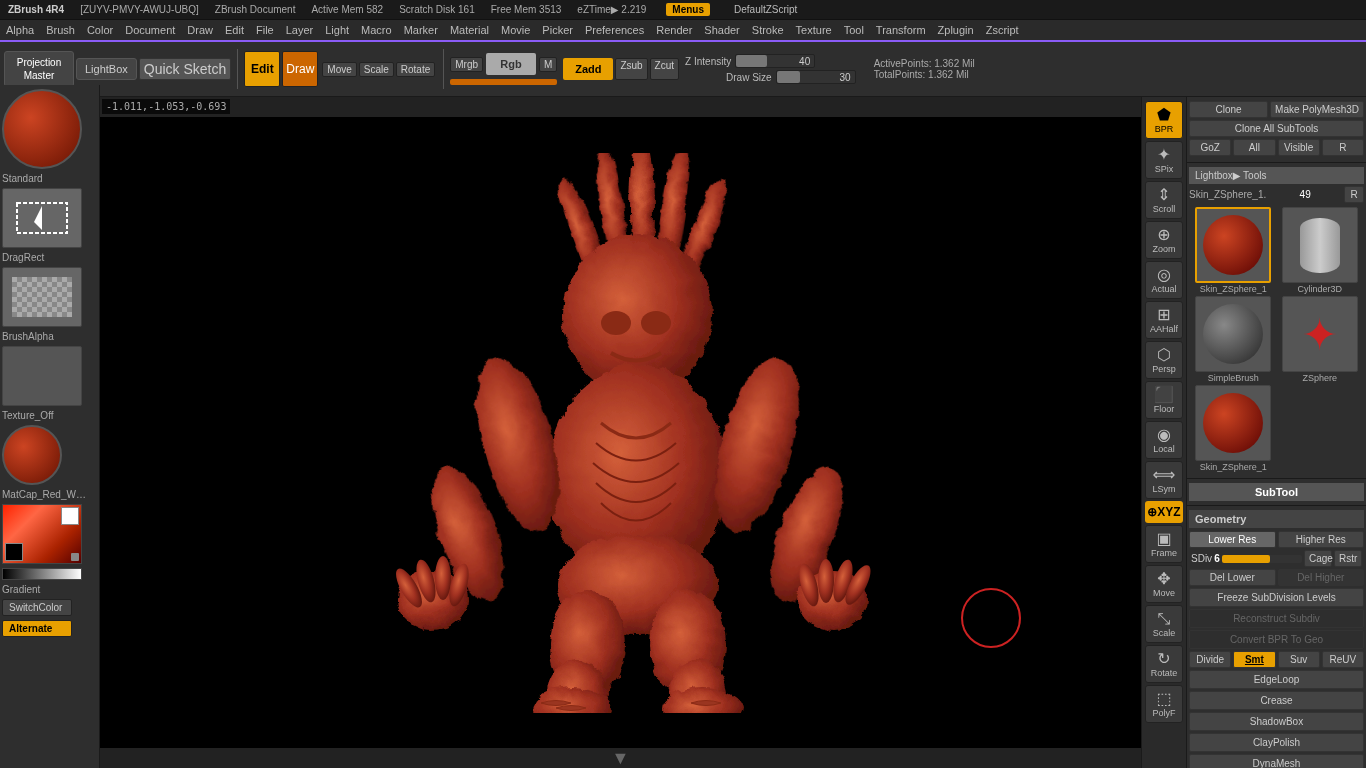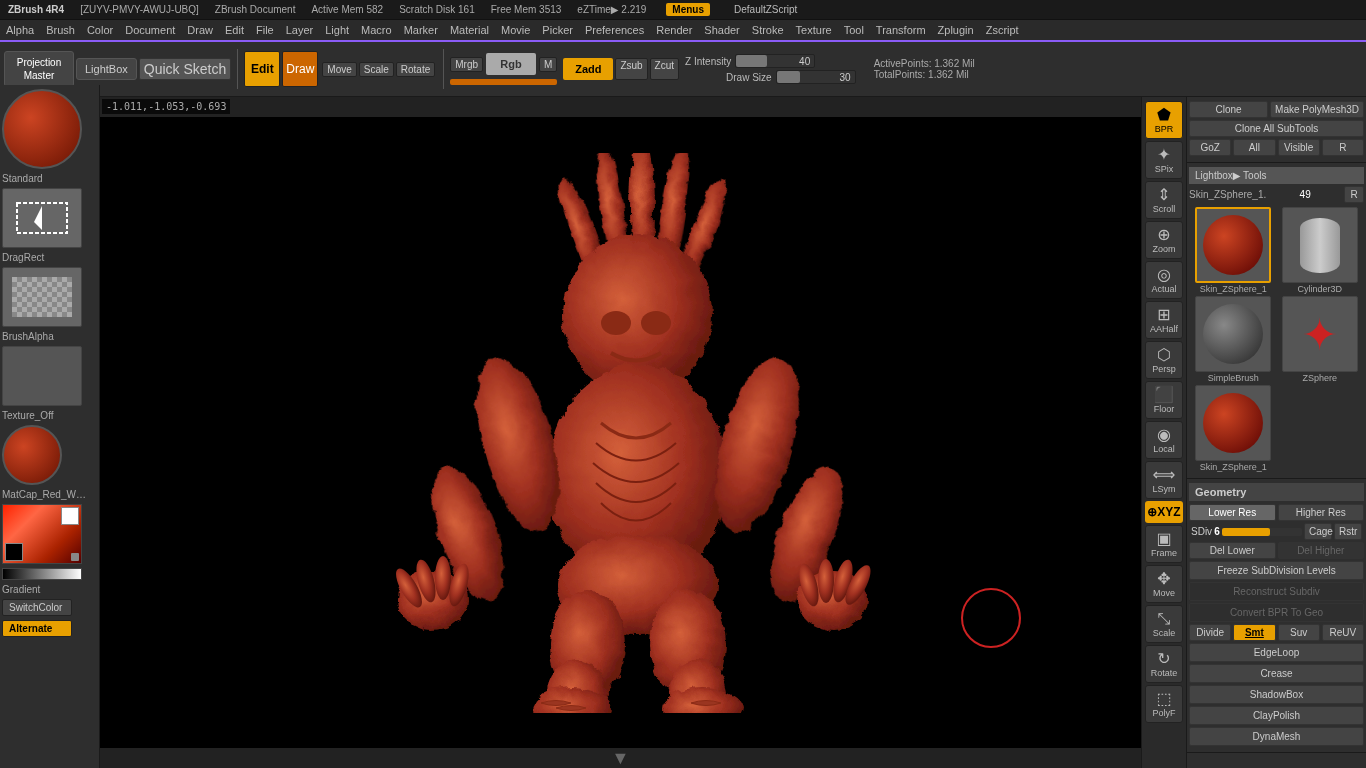--- a/index.html
+++ b/index.html
@@ -849,20 +849,23 @@
       <div class="thumb-item">
         <div class="thumb-img">
           <div class="sphere-red"></div>
         </div>
         <div class="thumb-label">Skin_ZSphere_1</div>
       </div>
 
     </div>
   </div>
 
+  <div class="rp-section">
+    <div class="subtool-title">SubTool</div>
+  </div>
 
   <div class="rp-section">
     <div class="rp-title">Geometry</div>
     <div class="rp-row">
       <div class="rp-btn active">Lower Res</div>
       <div class="rp-btn">Higher Res</div>
     </div>
     <div class="rp-row" style="align-items:center;padding:0 2px;">
       <span style="font-size:10px;color:#ccc;">SDiv</span>
       <span style="font-size:10px;color:#fff;font-weight:bold;">6</span>

